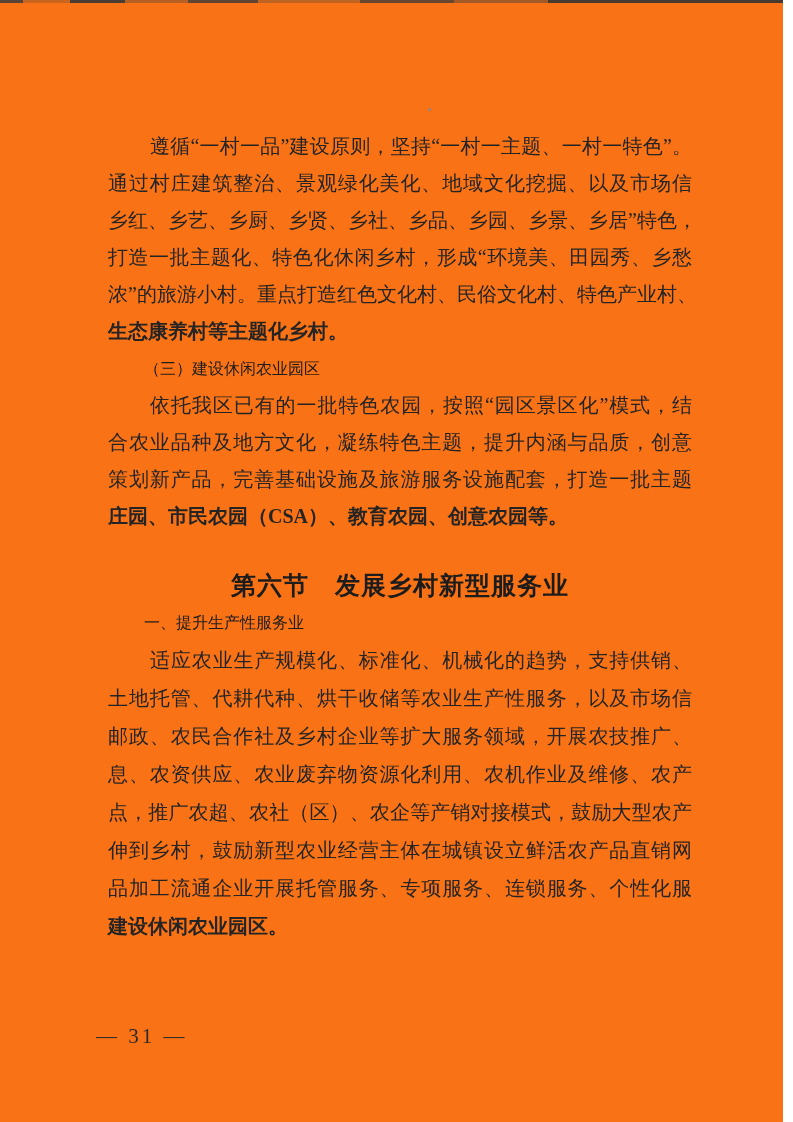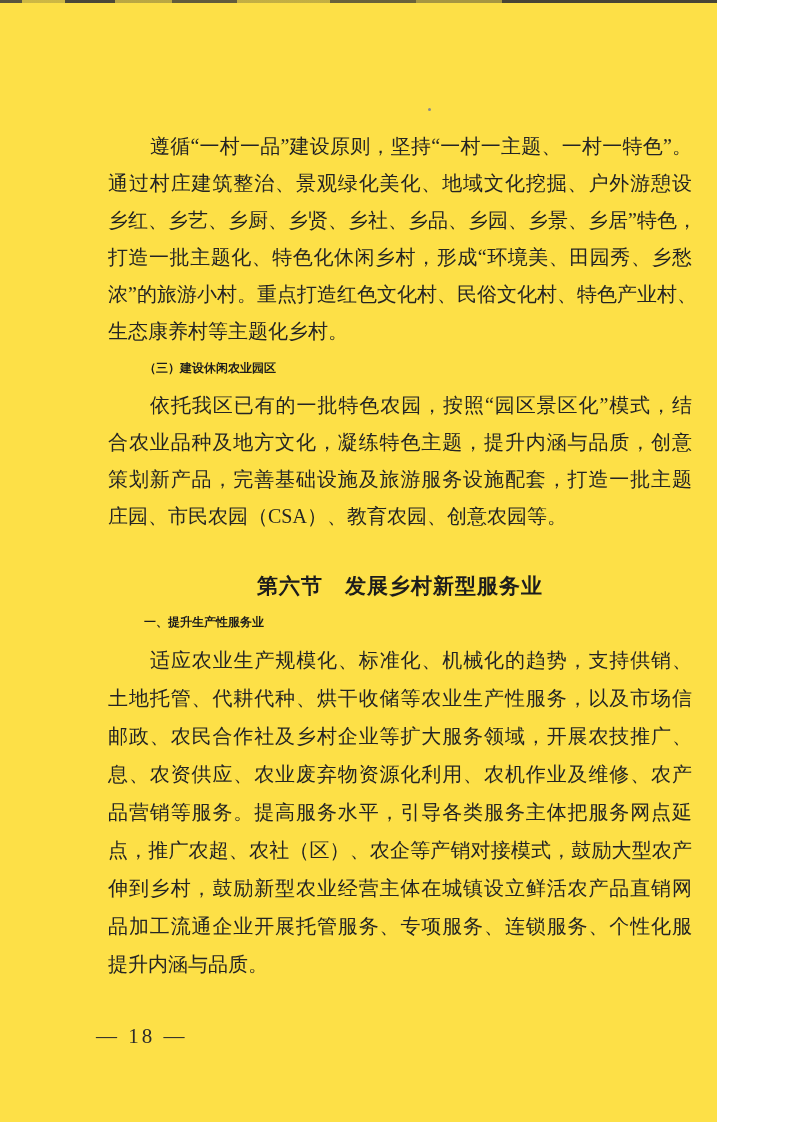--- a/index.html
+++ b/index.html
@@ -3,22 +3,22 @@
 <meta charset="utf-8">
 <style>
   html, body { margin: 0; padding: 0; }
   body {
     width: 793px; height: 1122px;
     background: #ffffff;
     font-family: "Liberation Serif", "DejaVu Serif", serif;
   }
   .page {
     position: relative;
-    width: 717px; height: 1122px;
-    background: #fde047;
+    width: 783px; height: 1122px;
+    background: #f97316;
     overflow: hidden;
     color: #242424;
   }
   
   .scan-edge {
     position: absolute; top: 0; left: 0; width: 100%; height: 3px;
     background: linear-gradient(90deg,
       rgba(60,60,60,.85) 0 3%, rgba(60,60,60,.25) 3% 9%,
       rgba(55,55,55,.9) 9% 16%, rgba(60,60,60,.35) 16% 24%,
       rgba(58,58,58,.8) 24% 33%, rgba(60,60,60,.3) 33% 46%,
@@ -39,33 +39,34 @@
     text-align: justify;
     -moz-text-align-last: justify;
     text-align-last: justify;
     white-space: nowrap;
   }
   .line.indent { padding-left: 42px; }
   .line.short {
     text-align: right;
     -moz-text-align-last: left;
     text-align-last: left;
+    font-weight: bold;
   }
   .h3-line, .sub-heading {
     font-family: "Liberation Sans", "DejaVu Sans", sans-serif;
-    font-weight: bold;
-    font-size: 12px;
+    font-weight: normal;
+    font-size: 16px;
     height: 37px; line-height: 37px;
     padding-left: 36px;
     color: #1c1c1c;
   }
   .section-heading {
     font-family: "Liberation Sans", "DejaVu Sans", sans-serif;
     font-weight: bold;
-    font-size: 21px;
+    font-size: 25px;
     height: 37px; line-height: 37px;
     margin-top: 32px;
     text-align: center;
     letter-spacing: 1px;
     color: #1c1c1c;
   }
   .para3 .line { height: 38px; line-height: 38px; }
   .page-number {
     position: absolute; left: 96px; top: 1021px;
     height: 30px; line-height: 30px;
@@ -79,21 +80,21 @@
 
 <div class="page">
 
   <div class="scan-edge"></div>
   <div class="speck"></div>
 
   <div class="text-block">
 
     <div>
       <div class="line indent">遵循“一村一品”建设原则，坚持“一村一主题、一村一特色”。</div>
-      <div class="line">通过村庄建筑整治、景观绿化美化、地域文化挖掘、户外游憩设</div>
+      <div class="line">通过村庄建筑整治、景观绿化美化、地域文化挖掘、以及市场信</div>
       <div class="line">乡红、乡艺、乡厨、乡贤、乡社、乡品、乡园、乡景、乡居”特色，</div>
       <div class="line">打造一批主题化、特色化休闲乡村，形成“环境美、田园秀、乡愁</div>
       <div class="line">浓”的旅游小村。重点打造红色文化村、民俗文化村、特色产业村、</div>
       <div class="line short">生态康养村等主题化乡村。</div>
     </div>
 
     <div class="h3-line">（三）建设休闲农业园区</div>
 
     <div>
       <div class="line indent">依托我区已有的一批特色农园，按照“园区景区化”模式，结</div>
@@ -104,24 +105,23 @@
 
     <div class="section-heading">第六节　发展乡村新型服务业</div>
 
     <div class="sub-heading">一、提升生产性服务业</div>
 
     <div class="para3">
       <div class="line indent">适应农业生产规模化、标准化、机械化的趋势，支持供销、</div>
       <div class="line">土地托管、代耕代种、烘干收储等农业生产性服务，以及市场信</div>
       <div class="line">邮政、农民合作社及乡村企业等扩大服务领域，开展农技推广、</div>
       <div class="line">息、农资供应、农业废弃物资源化利用、农机作业及维修、农产</div>
-      <div class="line">品营销等服务。提高服务水平，引导各类服务主体把服务网点延</div>
       <div class="line">点，推广农超、农社（区）、农企等产销对接模式，鼓励大型农产</div>
       <div class="line">伸到乡村，鼓励新型农业经营主体在城镇设立鲜活农产品直销网</div>
       <div class="line">品加工流通企业开展托管服务、专项服务、连锁服务、个性化服</div>
-      <div class="line short">提升内涵与品质。</div>
+      <div class="line short">建设休闲农业园区。</div>
     </div>
 
   </div>
 
-  <div class="page-number">— 18 —</div>
+  <div class="page-number">— 31 —</div>
 
 </div>
 
 </body></html>

